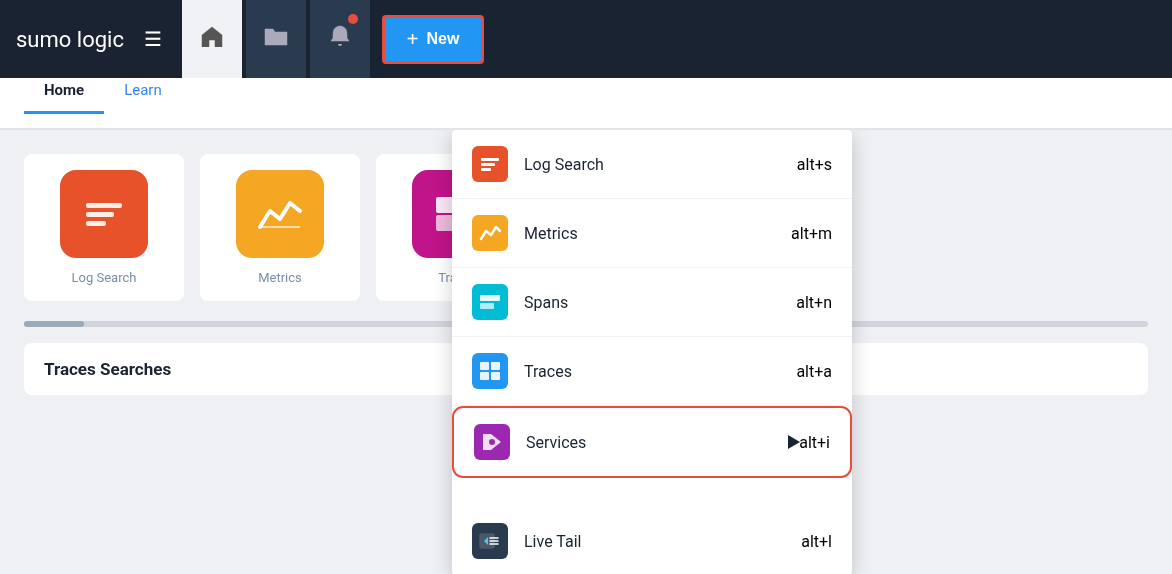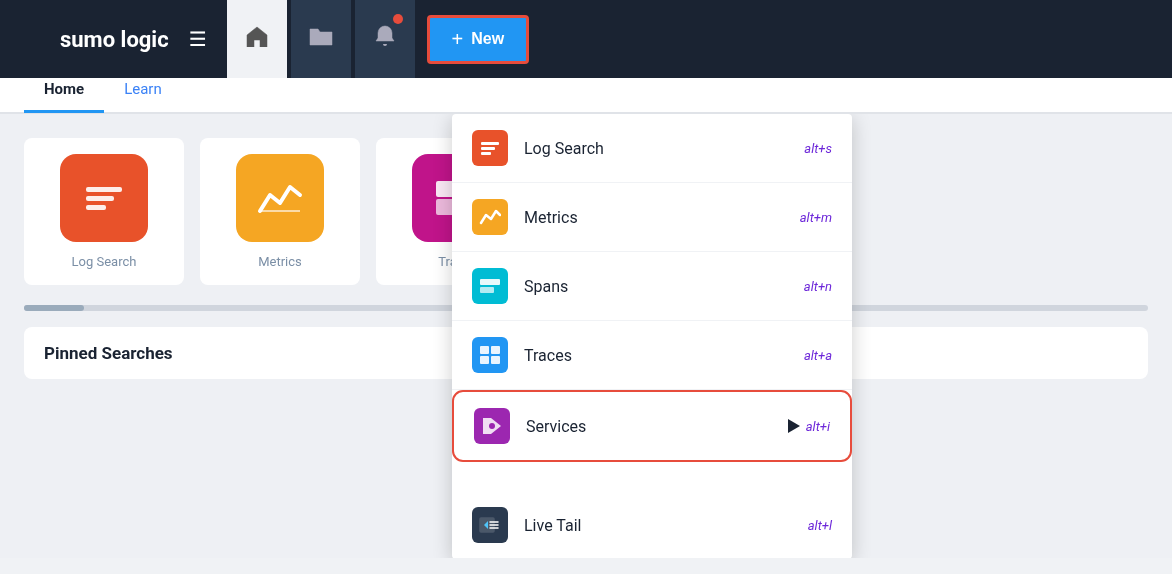--- a/index.html
+++ b/index.html
@@ -23,23 +23,22 @@
     }
     .brand {
       display: flex;
       align-items: center;
       gap: 12px;
       margin-right: 8px;
     }
     .brand-name {
       color: white;
       font-size: 22px;
-      font-weight: 700;
+      font-weight: 400;
       white-space: nowrap;
-      margin-left: 44px;
     }
     .hamburger-btn {
       background: none;
       border: none;
       color: white;
       font-size: 20px;
       cursor: pointer;
       padding: 4px 8px;
     }
     .nav-icon-btn {
@@ -79,23 +78,23 @@
       border-radius: 4px;
       margin-left: 8px;
     }
     .new-btn .plus { font-size: 20px; font-weight: 300; }
 
     
     .tabs-bar {
       background: white;
       display: flex;
       align-items: flex-end;
-      padding: 1px 24px;
+      padding: 16px 24px;
       border-bottom: 2px solid #e0e3e8;
-      height: 36px;
+      height: 52px;
     }
     .tab {
       padding: 12px 20px;
       font-size: 15px;
       color: #3b82f6;
       cursor: pointer;
       border-bottom: 3px solid transparent;
       margin-bottom: -2px;
     }
     .tab.active {
@@ -199,23 +198,22 @@
     .icon-teal { background: #00bcd4; color: white; }
     .icon-purple { background: #9c27b0; color: white; }
     .icon-dark { background: #2a3a4f; color: white; }
 
     .dropdown-item-label {
       flex: 1;
       font-size: 16px;
       color: #1a2332;
     }
     .dropdown-item-shortcut {
-      font-size: 13px;
-      color: #6d28d9;
-      font-style: italic;
+      font-size: 16px;
+      color: #000000;
     }
 
     
     .cursor {
       position: absolute;
       right: 50px;
       top: 50%;
       transform: translateY(-50%);
       width: 0;
       height: 0;
@@ -321,21 +319,21 @@
         </div>
         <span class="card-label" style="color:#7b8fa6;font-size:13px;">Trac...</span>
       </div>
     </div>
 
     <div class="scrollbar-track">
       <div class="scrollbar-thumb"></div>
     </div>
 
     <div class="pinned-section" style="margin-top:16px;">
-      <span class="pinned-title">Pinned Searches</span>
+      <span class="pinned-title">Traces Searches</span>
     </div>
   </div>
 
   <div class="dropdown-menu">
 
     <div class="dropdown-item">
       <div class="dropdown-item-icon icon-red">
         <svg width="22" height="20" viewBox="0 0 22 20" fill="none">
           <rect x="2" y="4" width="18" height="3" rx="1" fill="white"></rect>
           <rect x="2" y="9" width="14" height="3" rx="1" fill="white"></rect>

